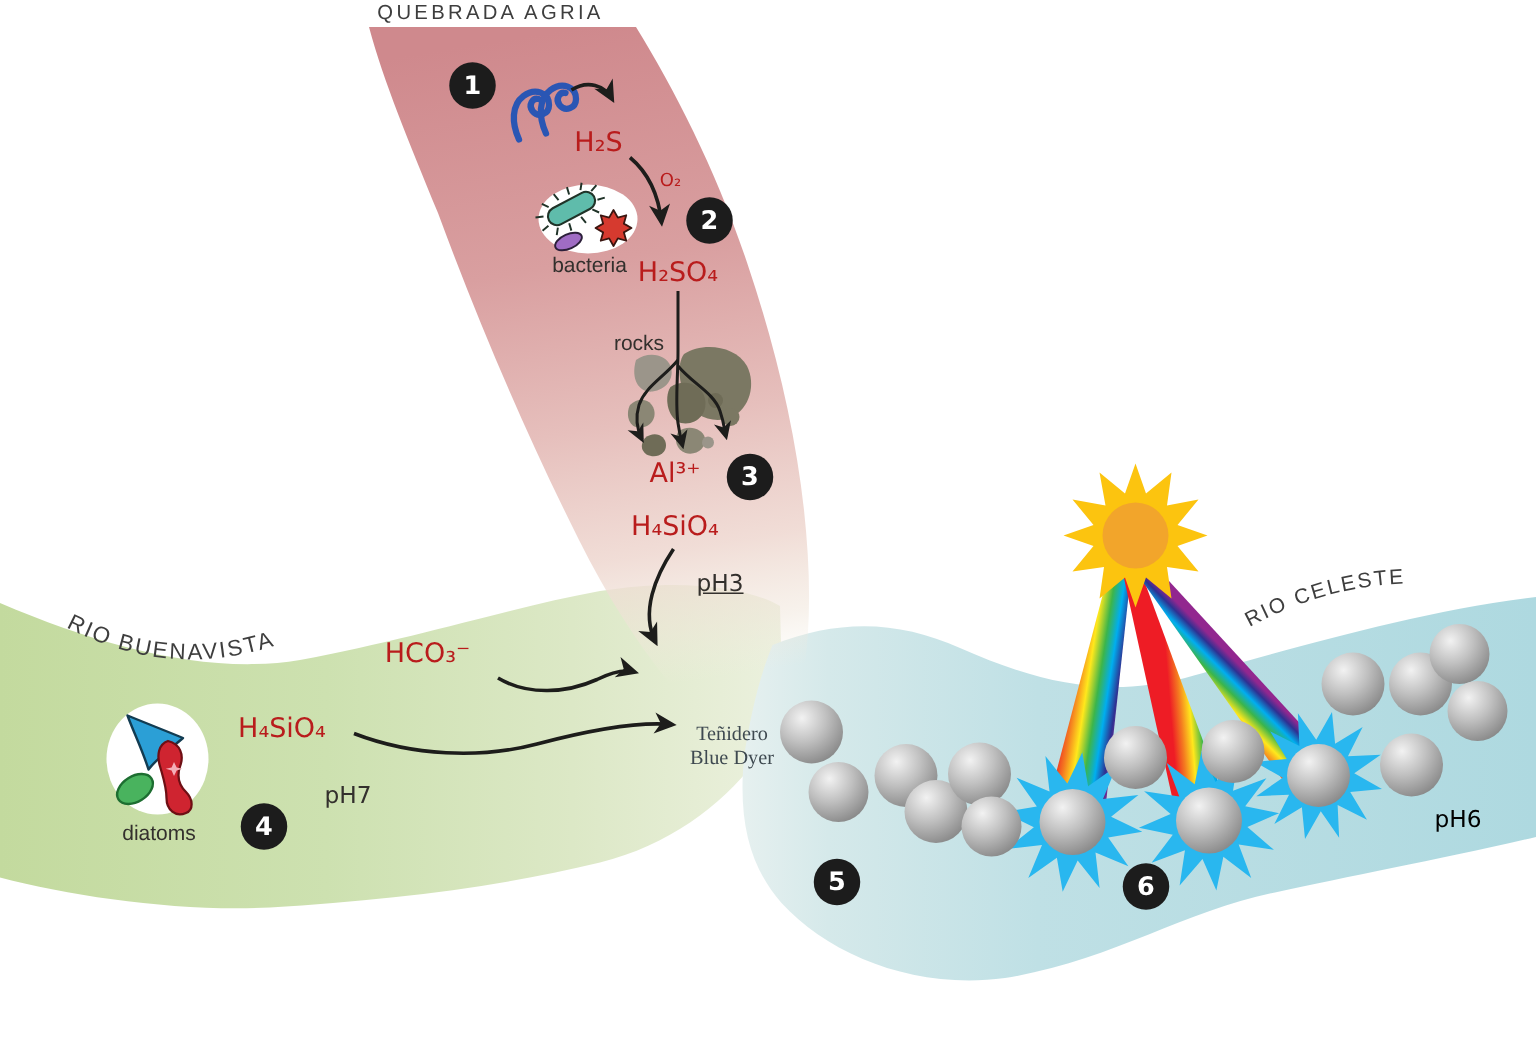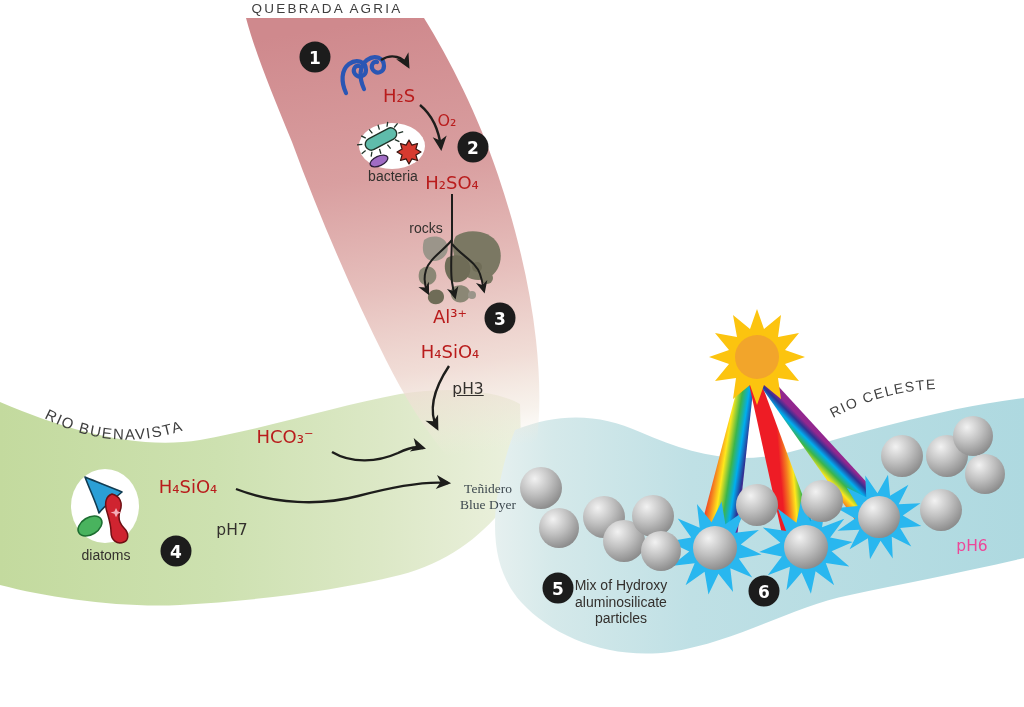--- a/index.html
+++ b/index.html
@@ -1,24 +1,24 @@
 <!DOCTYPE html>
 <html><head>
 <meta charset="utf-8">
 <style>
   html,body{margin:0;padding:0;background:#fff;}
   .stage{position:relative;width:1024px;height:707px;background:#fff;overflow:hidden;
          font-family:"Liberation Sans",sans-serif;}
   .stage svg.scene{position:absolute;left:0;top:0;}
   .label{position:absolute;transform:translate(-50%,-50%);white-space:nowrap;color:#2e2b28;}
   .formula{font-family:"DejaVu Sans",sans-serif;font-size:18px;color:#b91c1c;}
-  .formula.sm{font-size:16px;}
+  .formula.sm{font-size:12px;}
   .caption{font-size:14px;color:#33302d;}
   .ph{font-family:"DejaVu Sans",sans-serif;font-size:15.5px;color:#33302d;}
-  .ph.slate{color:#ec4899;}
+  .ph.slate{color:#000000;}
   .rivertitle{font-size:13.5px;letter-spacing:2.2px;color:#3e3e3e;}
   .twoline{position:absolute;transform:translate(-50%,-50%);text-align:center;
            font-size:13.5px;line-height:16px;color:#3e4950;}
   .threeline{position:absolute;transform:translate(-50%,-50%);text-align:center;
            font-size:14px;line-height:16.5px;color:#33302d;}
   .step{position:absolute;width:31px;height:31px;border-radius:50%;background:#1c1c1c;
         color:#fff;display:flex;align-items:center;justify-content:center;
         font-size:17px;font-weight:bold;transform:translate(-50%,-50%);
         font-family:"DejaVu Sans",sans-serif;}
 </style>
@@ -196,31 +196,26 @@
 <div class="step" style="left:558px;top:588px;">5</div>
 <div class="step" style="left:764px;top:591px;">6</div>
 
 <div class="label formula" style="left:399px;top:95px;">H₂S</div>
 <div class="label formula sm" style="left:447px;top:120px;">O₂</div>
 <div class="label caption" style="left:393px;top:176px;">bacteria</div>
 <div class="label formula" style="left:452px;top:182px;text-align:right;">H₂SO₄</div>
 <div class="label caption" style="left:426px;top:228px;">rocks</div>
 <div class="label formula" style="left:450px;top:316px;">Al³⁺</div>
 <div class="label formula" style="left:450px;top:351px;">H₄SiO₄</div>
-<div class="label ph" style="left:468px;top:389px;text-decoration:underline;">pH3</div>
+<div class="label ph" style="left:480px;top:389px;text-decoration:underline;">pH3</div>
 <div class="label formula" style="left:285px;top:436px;">HCO₃⁻</div>
 <div class="label formula" style="left:188px;top:486px;">H₄SiO₄</div>
 <div class="label ph" style="left:232px;top:530px;">pH7</div>
 <div class="label caption" style="left:106px;top:555px;">diatoms</div>
 <div class="label ph slate" style="left:972px;top:546px;">pH6</div>
 
 <div class="twoline" style="left:488px;top:497px;font-family:Liberation Serif, serif;">
   <div>Teñidero</div>
   <div>Blue Dyer</div>
 </div>
 
-<div class="threeline" style="left:621px;top:602px;">
-  <div>Mix of Hydroxy</div>
-  <div>aluminosilicate</div>
-  <div>particles</div>
+
 </div>
 
-</div>
-
 </body></html>

